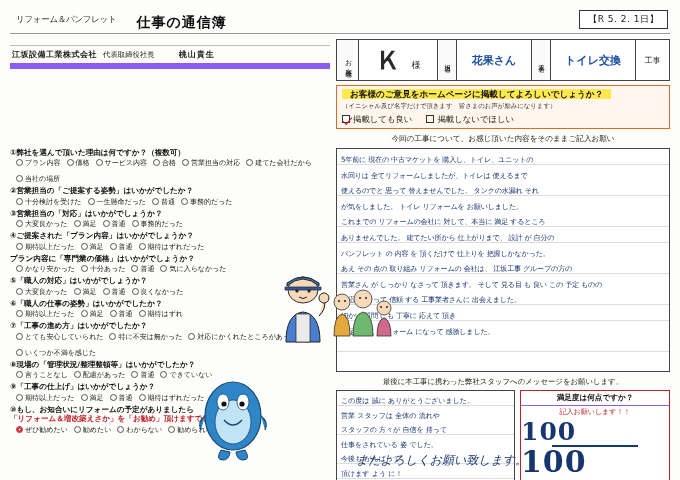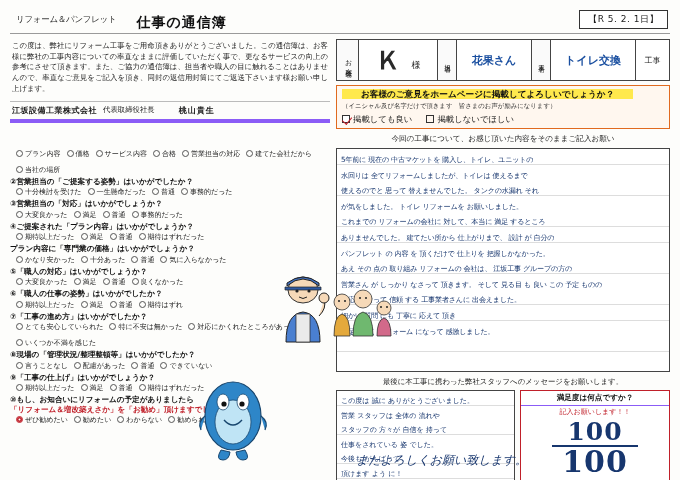--- a/index.html
+++ b/index.html
@@ -44,21 +44,21 @@
   .top {
     display:flex; gap:6px; margin-top:5px;
   }
   .top-left { width:320px; }
   .intro {
     font-size:7.4px; line-height:1.45; text-align:justify; color:#222;
     padding:2px 2px 0 2px;
   }
   .corp-line {
     margin-top:6px; font-size:8px; display:flex; align-items:center; gap:6px;
-    border-top:1px solid #bbb; border-bottom:4px solid #8b5cf6; padding:3px 2px;
+    border-top:1px solid #bbb; border-bottom:6px solid #8b5cf6; padding:3px 2px;
   }
   .corp-name { font-weight:bold; letter-spacing:0.5px; }
   .corp-role { font-size:7.4px; }
   .corp-person { font-weight:bold; letter-spacing:1px;padding-left:18px; }
 
   
   .top-right { flex:1; }
   .cust-strip {
     display:flex; border:1px solid #444; height:42px; background:#fff;
   }
@@ -97,21 +97,21 @@
   }
 
   
   .perm {
     margin-top:4px; border:1px solid #e06a1f; background:#fff7ef;
     padding:3px 5px;
   }
   .perm-q {
     font-size:8.6px; font-weight:bold; color:#111;
   }
-  .perm-q .hl { background:#ffe94d; padding:0 19px;font-family:Liberation Serif, serif; }
+  .perm-q .hl { background:#ffe94d; padding:0 8px;font-family:Liberation Serif, serif; }
   .perm-note { font-size:6.4px; color:#333; margin-top:1px; }
   .perm-opts { display:flex; gap:14px; margin-top:3px; font-size:8.4px; }
   .chk { display:inline-block; width:8px; height:8px; border:1px solid #333; margin-right:3px; vertical-align:-1px; }
   .chk.on { background:#fff; position:relative; }
   .chk.on:after {
     content:""; position:absolute; left:1px; top:-1px; width:5px; height:8px;
     border-right:1.6px solid #c0202a; border-bottom:1.6px solid #c0202a;
     transform:rotate(40deg);
   }
 
@@ -159,21 +159,21 @@
   .msg-line { font-size:7px; line-height:14.6px; color:#17366e; white-space:nowrap; }
   .score {
     width:150px; border:1px solid #c0202a; background:#fff;
   }
   .score-h {
     font-size:7.6px; font-weight:bold; text-align:center; padding:2px 0;
     border-bottom:1px solid #8b5cf6; color:#111;
   }
   .score-sub { font-size:7px; text-align:center; color:#c0202a; padding:1px 0; }
   .score-val {
-    font-family:"DejaVu Serif", serif; text-align:center; color:#17366e;
+    font-family:"DejaVu Serif", serif; color:#17366e;
     line-height:0.95; padding-top:2px;
   }
   .score-num { font-size:25px; font-weight:bold; letter-spacing:1px; }
   .score-den { font-size:30px; font-weight:bold; letter-spacing:1px; display:block; }
   .score-bar { width:86px; height:2px; background:#17366e; margin:1px auto; }
 
   
   .worker, .fam, .mascot { position:absolute; }
   .worker { left:272px; top:272px; width:62px; height:72px; }
   .fam { left:330px; top:286px; width:66px; height:52px; }
@@ -191,21 +191,20 @@
   <div class="hdr">
     <div class="hdr-sub">リフォーム＆パンフレット</div>
     <div class="hdr-title">仕事の通信簿</div>
     <div class="hdr-right">
       <div class="date-box">【R 5. 2. 1日】</div>
     </div>
   </div>
 
   <div class="top">
     <div class="top-left">
-      <div class="intro">この度は、弊社にリフォーム工事をご用命頂きありがとうございました。この通信簿は、お客様に弊社の工事内容についての率直なままに評価していただく事で、更なるサービスの向上の参考にさせて頂きます。また、ご協力の通信簿は、担当者や職人の目に触れることはありませんので、率直なご意見をご記入を頂き、同封の返信用封筒にてご返送下さいます様お願い申し上げます。</div>
       <div class="corp-line">
         <span class="corp-name">江坂設備工業株式会社</span>
         <span class="corp-role">代表取締役社長</span>
         <span class="corp-person">桃山貴生</span>
       </div>
     </div>
 
     <div class="top-right">
       <div class="cust-strip">
         <div class="cust-lbl">お客様名</div>
@@ -237,20 +236,21 @@
 
       <div class="free-head">今回の工事について、お感じ頂いた内容をそのままご記入お願い</div>
     </div>
   </div>
 
   <div class="body">
 
     <div class="qcol">
 
       <div class="q">
+        <div class="q-t">①弊社を選んで頂いた理由は何ですか？（複数可）</div>
         <div class="q-opts">
           <span class="opt"><i class="mk"></i><span>プラン内容</span></span>
           <span class="opt"><i class="mk"></i><span>価格</span></span>
           <span class="opt"><i class="mk"></i><span>サービス内容</span></span>
           <span class="opt"><i class="mk"></i><span>合格</span></span>
           <span class="opt"><i class="mk"></i><span>営業担当の対応</span></span>
           <span class="opt"><i class="mk"></i><span>建てた会社だから</span></span>
           <span class="opt"><i class="mk"></i><span>当社の場所</span></span>
         </div>
       </div>

